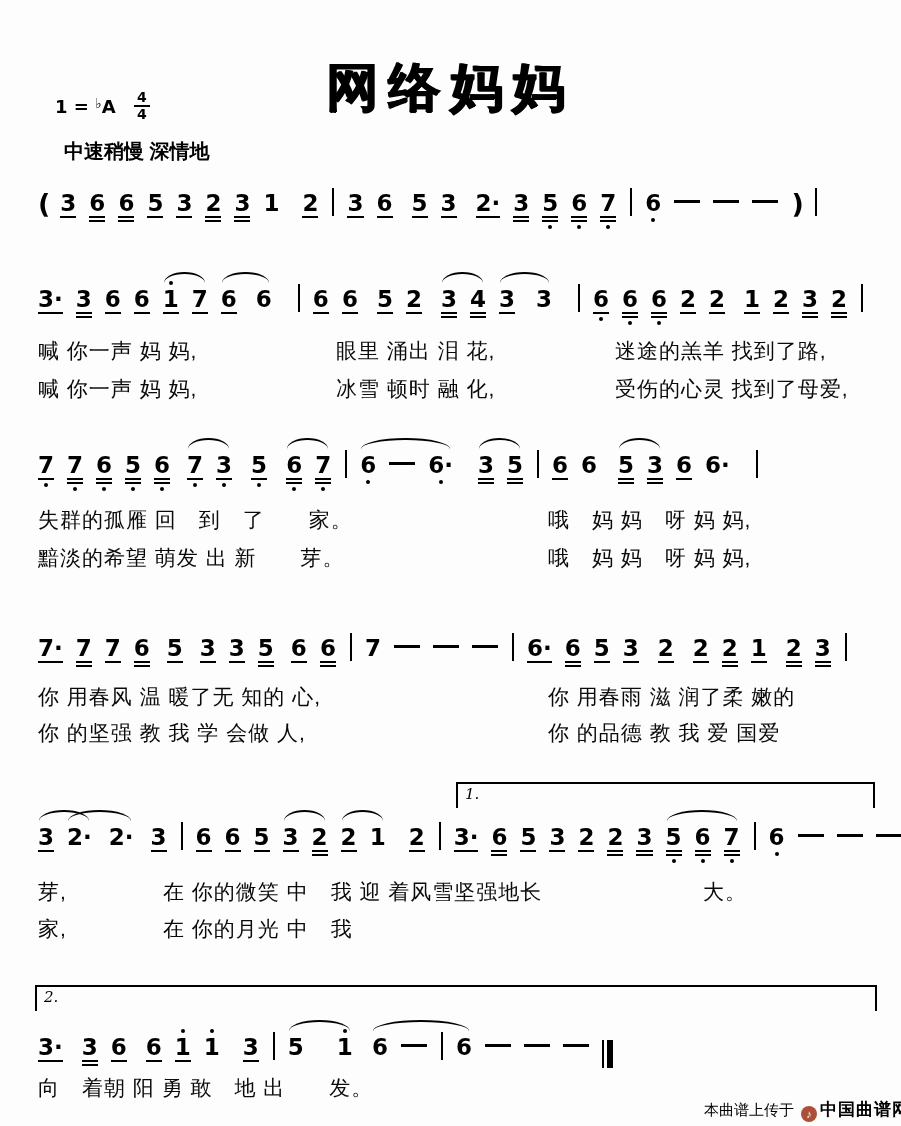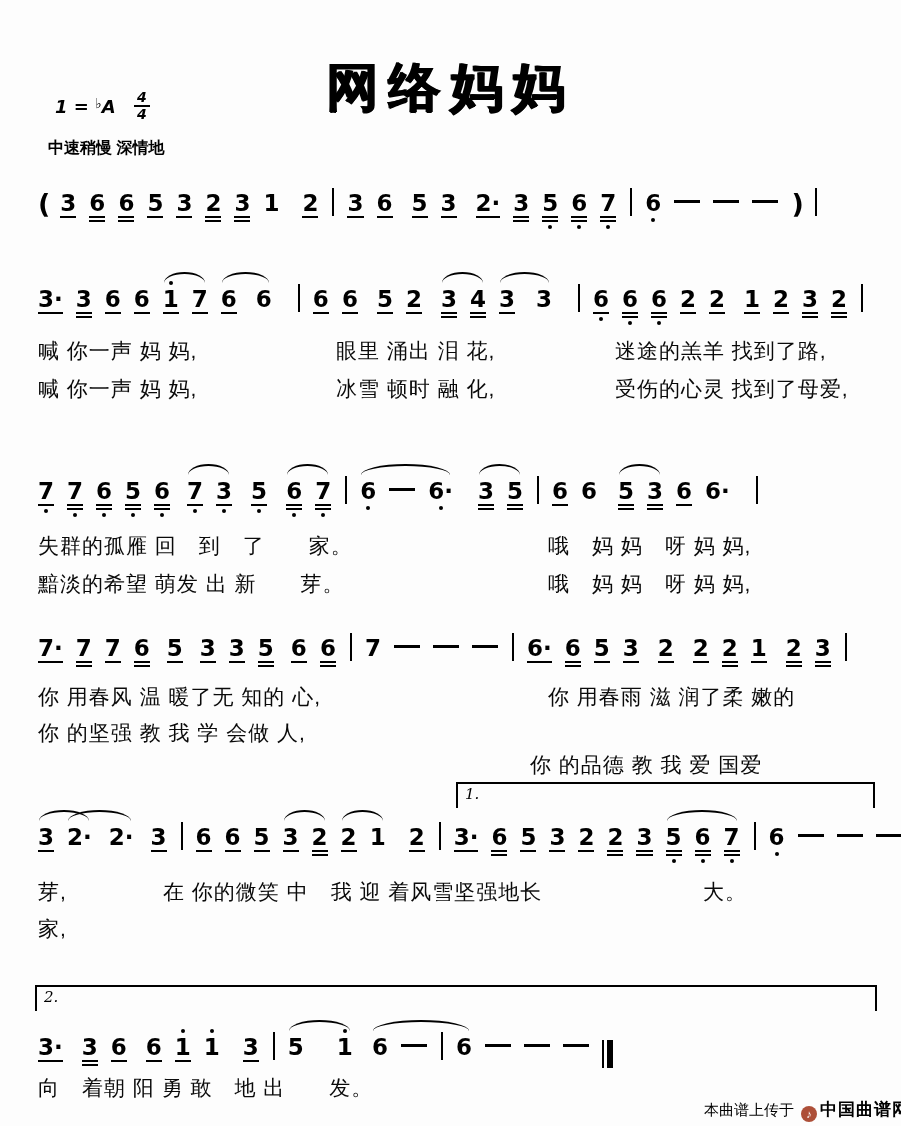--- a/index.html
+++ b/index.html
@@ -4,32 +4,32 @@
 <style>
   html,body{margin:0;padding:0;background:#e8e8e8;}
   .page{position:relative;width:901px;height:1126px;margin:0 auto;background:#fdfdfd;
         font-family:"Liberation Sans",sans-serif;color:#000;overflow:hidden;}
   
   .title{position:absolute;top:18px;left:0;width:100%;text-align:center;
          font-size:52px;font-weight:900;letter-spacing:10px;
          font-family:"DejaVu Sans",sans-serif;
          text-shadow:1px 0 #000,-1px 0 #000,0 1px #000;}
   .keyline{position:absolute;top:90px;left:55px;font-size:18px;font-weight:bold;
-           font-family:"DejaVu Sans",sans-serif;font-style:italic;}
+           font-family:"DejaVu Sans",sans-serif;}
   .keyline .flat{vertical-align:5px;font-size:14px;}
   .ts{display:inline-block;margin-left:12px;text-align:center;font-size:14px;
       font-weight:bold;line-height:1.05;vertical-align:-6px;}
   .ts .num{display:block;border-bottom:2px solid #000;padding:0 3px;}
   .ts .den{display:block;}
-  .tempo{position:absolute;top:138px;left:48px;font-size:16px;font-weight:bold;}
+  .tempo{position:absolute;top:138px;left:64px;font-size:20px;font-weight:bold;}
   .credits{position:absolute;top:96px;left:702px;width:180px;font-size:22px;
            letter-spacing:2px;line-height:1.7;}
   
   .sys{position:absolute;left:38px;width:848px;}
-  #sys0{top:188px} #sys1{top:284px} #sys2{top:476px}
+  #sys0{top:188px} #sys1{top:284px} #sys2{top:450px}
   #sys3{top:633px} #sys4{top:822px} #sys5{top:1032px}
   .notes{position:relative;height:38px;line-height:30px;white-space:nowrap;}
   .tok{display:inline-block;vertical-align:baseline;}
   .note{position:relative;min-width:14px;text-align:center;margin-right:13px;
         font:bold 23px "DejaVu Sans",sans-serif;line-height:1;}
   .u1{background-image:linear-gradient(#000,#000);background-repeat:no-repeat;
       background-size:100% 2px;background-position:0 100%;padding-bottom:3px;}
   .u2{background-image:linear-gradient(#000,#000),linear-gradient(#000,#000);
       background-repeat:no-repeat;background-size:100% 2px,100% 2px;
       background-position:0 100%,0 calc(100% - 4px);padding-bottom:7px;}
@@ -117,36 +117,37 @@
   </div>
 
   <div class="sys" id="sys3">
     <div class="notes"><span class="tok note u1">7·</span><span class="tok note u2">7</span><span class="tok note u1">7</span><span class="tok note u2">6</span><span class="tok sp" style="width: 4px;"></span><span class="tok note u1">5</span><span class="tok sp" style="width: 4px;"></span><span class="tok note u1">3</span><span class="tok note u1">3</span><span class="tok note u2">5</span><span class="tok sp" style="width: 4px;"></span><span class="tok note u1">6</span><span class="tok note u2">6</span><span class="tok bar"></span><span class="tok note">7</span><span class="tok dash"></span><span class="tok dash"></span><span class="tok dash"></span><span class="tok bar"></span><span class="tok note u1">6·</span><span class="tok note u2">6</span><span class="tok note u1">5</span><span class="tok note u1">3</span><span class="tok sp" style="width: 6px;"></span><span class="tok note u1">2</span><span class="tok sp" style="width: 6px;"></span><span class="tok note u1">2</span><span class="tok note u2">2</span><span class="tok note u1">1</span><span class="tok sp" style="width: 6px;"></span><span class="tok note u2">2</span><span class="tok note u2">3</span><span class="tok bar"></span></div>
     <div class="lyr lyrA">
         <span style="left: 0px;">你 用春风 温 暖了无 知的 心,</span>
         <span style="left: 510px; text-align: right;">你 用春雨 滋 润了柔 嫩的</span>
       </div>
     <div class="lyr lyrB">
         <span style="left: 0px;">你 的坚强 教 我 学 会做 人,</span>
-        <span style="left: 492px; margin-top: 32px;">你 的品德 教 我 爱 国爱</span>
+        <span style="left: 510px;">你 的品德 教 我 爱 国爱</span>
       </div>
   </div>
 
   <div class="sys" id="sys4">
     <div class="volta v1">
         <span>1.</span>
       </div>
     <div class="notes"><span class="tok note u1">3</span><span class="tok note">2·</span><span class="tok sp" style="width: 4px;"></span><span class="tok note">2·</span><span class="tok sp" style="width: 4px;"></span><span class="tok note u1">3</span><span class="tok bar"></span><span class="tok note u1">6</span><span class="tok note u1">6</span><span class="tok note u1">5</span><span class="tok note u1">3</span><span class="tok note u2">2</span><span class="tok note u1">2</span><span class="tok note">1</span><span class="tok sp" style="width: 10px;"></span><span class="tok note u1">2</span><span class="tok bar"></span><span class="tok note u1">3·</span><span class="tok note u2">6</span><span class="tok note u1">5</span><span class="tok note u1">3</span><span class="tok note u1">2</span><span class="tok note u2">2</span><span class="tok note u2">3</span><span class="tok note u2">5<i class="od lo"></i></span><span class="tok note u2">6<i class="od lo"></i></span><span class="tok note u2">7<i class="od lo"></i></span><span class="tok bar"></span><span class="tok note">6<i class="od lo"></i></span><span class="tok dash"></span><span class="tok dash"></span><span class="tok dash"></span><div class="arc" style="left: 1px; width: 50px;"></div><div class="arc" style="left: 30px; width: 63px;"></div><div class="arc" style="left: 246px; width: 41px;"></div><div class="arc" style="left: 304px; width: 41px;"></div><div class="arc" style="left: 629px; width: 70px;"></div></div>
     <div class="lyr lyrA">
         <span style="left: 0px;">芽,</span>
         <span style="left: 125px;">在 你的微笑 中　我 迎 着风雪坚强地长</span>
         <span style="left: 665px;">大。</span>
       </div>
     <div class="lyr lyrB">
         <span style="left: 0px;">家,</span>
+        <span style="left: 125px;">在 你的月光 中　我</span>
       </div>
   </div>
 
   <div class="sys" id="sys5">
     <div class="volta v2">
         <span>2.</span>
       </div>
     <div class="notes"><span class="tok note u1">3·</span><span class="tok sp" style="width: 6px;"></span><span class="tok note u2">3</span><span class="tok note u1">6</span><span class="tok sp" style="width: 6px;"></span><span class="tok note u1">6</span><span class="tok note u1">1<i class="od hi"></i></span><span class="tok note">1<i class="od hi"></i></span><span class="tok sp" style="width: 10px;"></span><span class="tok note u1">3</span><span class="tok bar"></span><span class="tok note">5</span><span class="tok sp" style="width: 20px;"></span><span class="tok note">1<i class="od hi"></i></span><span class="tok sp" style="width: 6px;"></span><span class="tok note">6</span><span class="tok dash"></span><span class="tok bar"></span><span class="tok note">6</span><span class="tok dash"></span><span class="tok dash"></span><span class="tok dash"></span><span class="tok fin"><i class="thin"></i><i class="thick"></i></span><div class="arc" style="left: 251px; width: 61px;"></div><div class="arc" style="left: 335px; width: 96px;"></div></div>
     <div class="lyr lyrA">
         <span style="left: 0px;">向　着朝 阳 勇 敢　地 出　　发。</span>

